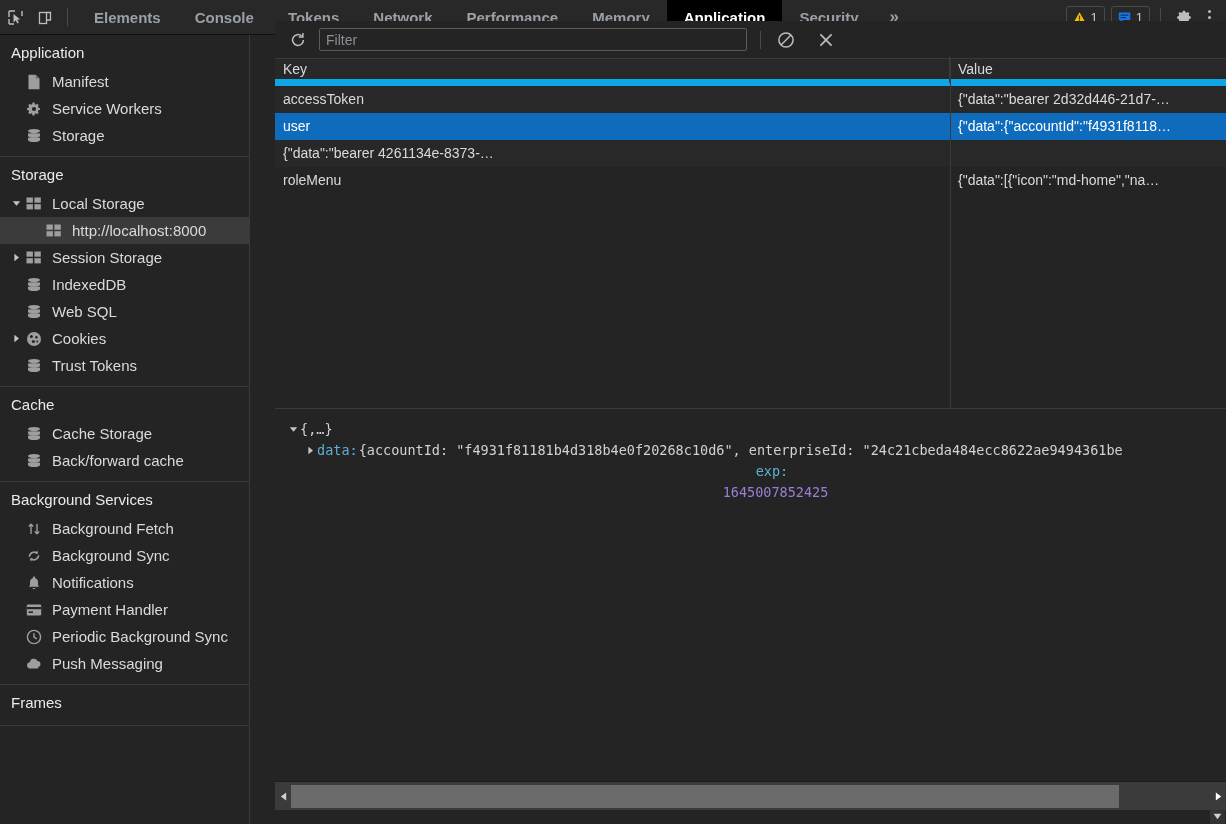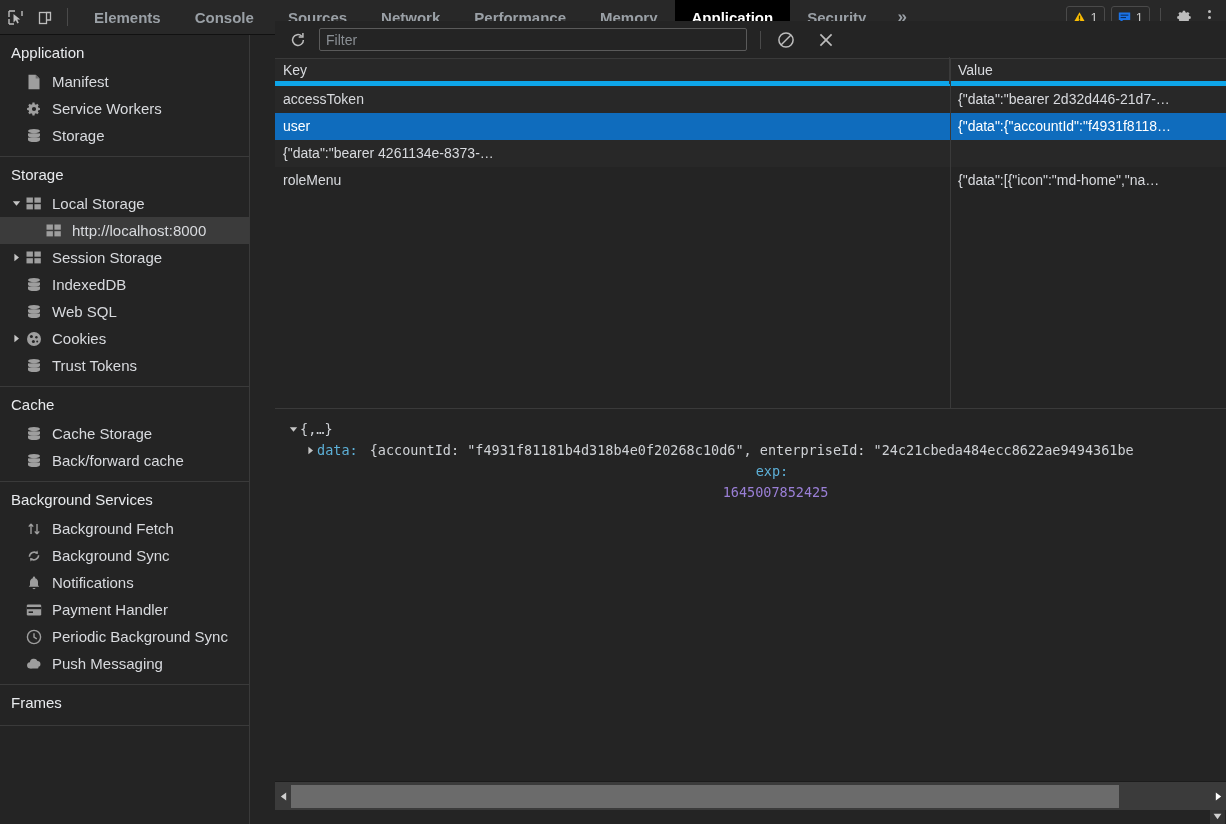--- a/index.html
+++ b/index.html
@@ -119,21 +119,21 @@
   .clear-btn, .delete-btn {
     width: 26px; height: 26px; display: flex; align-items: center; justify-content: center;
     cursor: pointer;
   }
   .delete-btn { margin-left: 14px; }
 
   
   .table-wrap { position: relative; height: 350px; }
   .thead {
     display: flex; height: 27px; align-items: center;
-    background: #282828; border-bottom: 5px solid #0ea5e9;
+    background: #282828; border-bottom: 7px solid #0ea5e9;
   }
   .th {
     font-size: 14px; color: #d8dade; padding-left: 8px;
     height: 27px; line-height: 27px;
   }
   .th.key { width: 675px; border-right: 1px solid #3a3a3a; }
   .th.value { flex: 1; }
   .tbody { position: relative; }
   .trow { display: flex; height: 27px; align-items: center; cursor: pointer; }
   .trow:nth-child(odd) { background: #282828; }
@@ -210,21 +210,21 @@
       <svg width="17" height="17" viewBox="0 0 17 17">
         <rect x="2.5" y="3.5" width="7" height="11" stroke="#bdbdbd" stroke-width="1.3" fill="none"></rect>
         <path d="M9.5 3.5 L13.5 3.5 L13.5 11 L9.5 11" stroke="#bdbdbd" stroke-width="1.3" fill="none"></path>
       </svg>
     </div>
     <div class="tb-sep"></div>
 
     <div class="tabs">
       <div class="tab">Elements</div>
       <div class="tab">Console</div>
-      <div class="tab">Sources</div>
+      <div class="tab">Tokens</div>
       <div class="tab">Network</div>
       <div class="tab">Performance</div>
       <div class="tab">Memory</div>
       <div class="tab active">Application</div>
       <div class="tab">Security</div>
       <div class="tab more">»</div>
     </div>
 
     <div class="tb-right">
       <div class="badge">
@@ -577,21 +577,21 @@
         </span>
         <span class="pv-punct">{,…}</span>
       </div>
       <div class="pv-line l2">
         <span class="pv-tri">
           <svg width="9" height="9" viewBox="0 0 9 9">
               <path d="M2.4 0.8 L7 4.5 L2.4 8.2 Z" fill="#c5c5c5"></path>
             </svg>
         </span>
         <span class="pv-key">data:</span>
-        <span class="pv-str" style="margin-left:12px">{accountId: "f4931f81181b4d318b4e0f20268c10d6", enterpriseId: "24c21cbeda484ecc8622ae9494361be</span>
+        <span class="pv-str" style="margin-left:1px">{accountId: "f4931f81181b4d318b4e0f20268c10d6", enterpriseId: "24c21cbeda484ecc8622ae9494361be</span>
       </div>
       <div class="pv-line l3">
         <span class="pv-key">exp:</span>
         <span class="pv-num" style="margin-left:7px">1645007852425</span>
       </div>
     </div>
 
     <div class="h-scroll">
       <div class="h-arrow">
         <svg width="7" height="9" viewBox="0 0 7 9">

